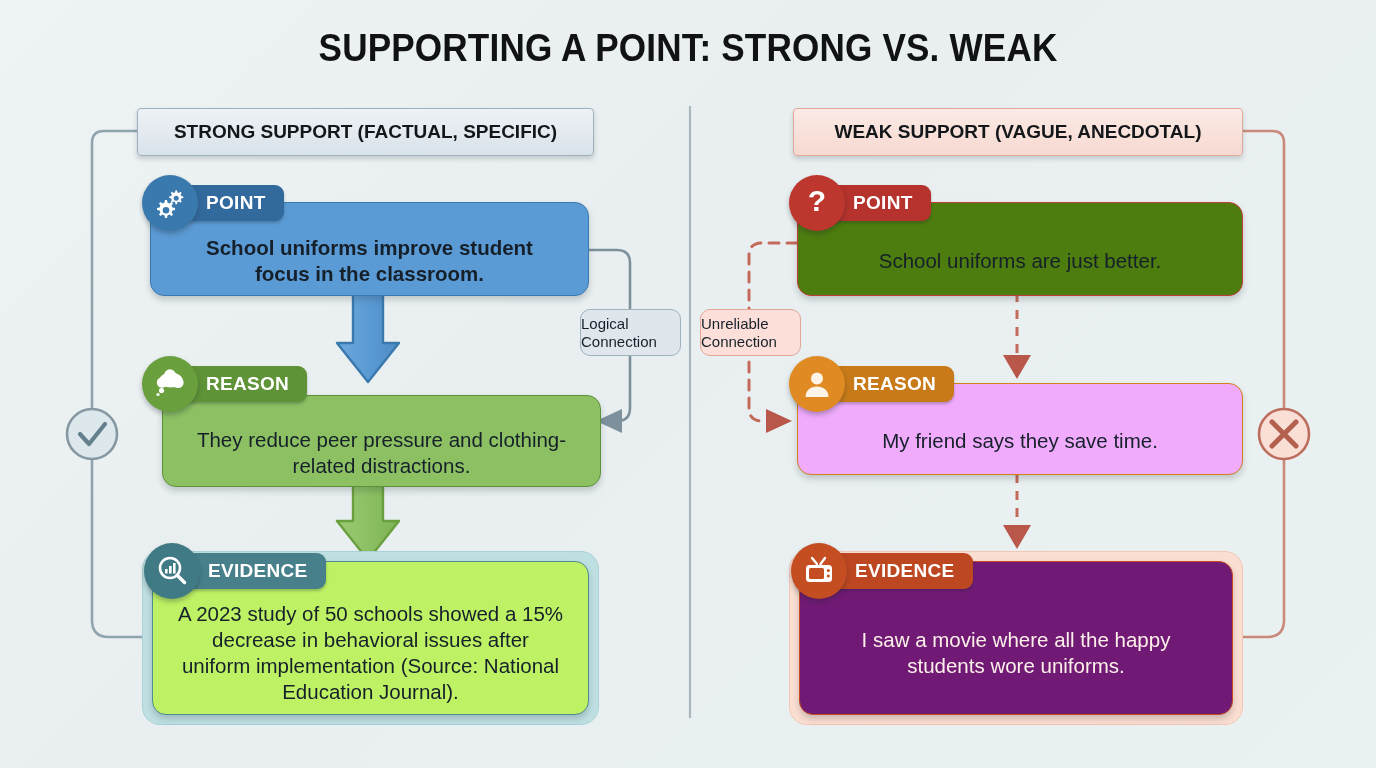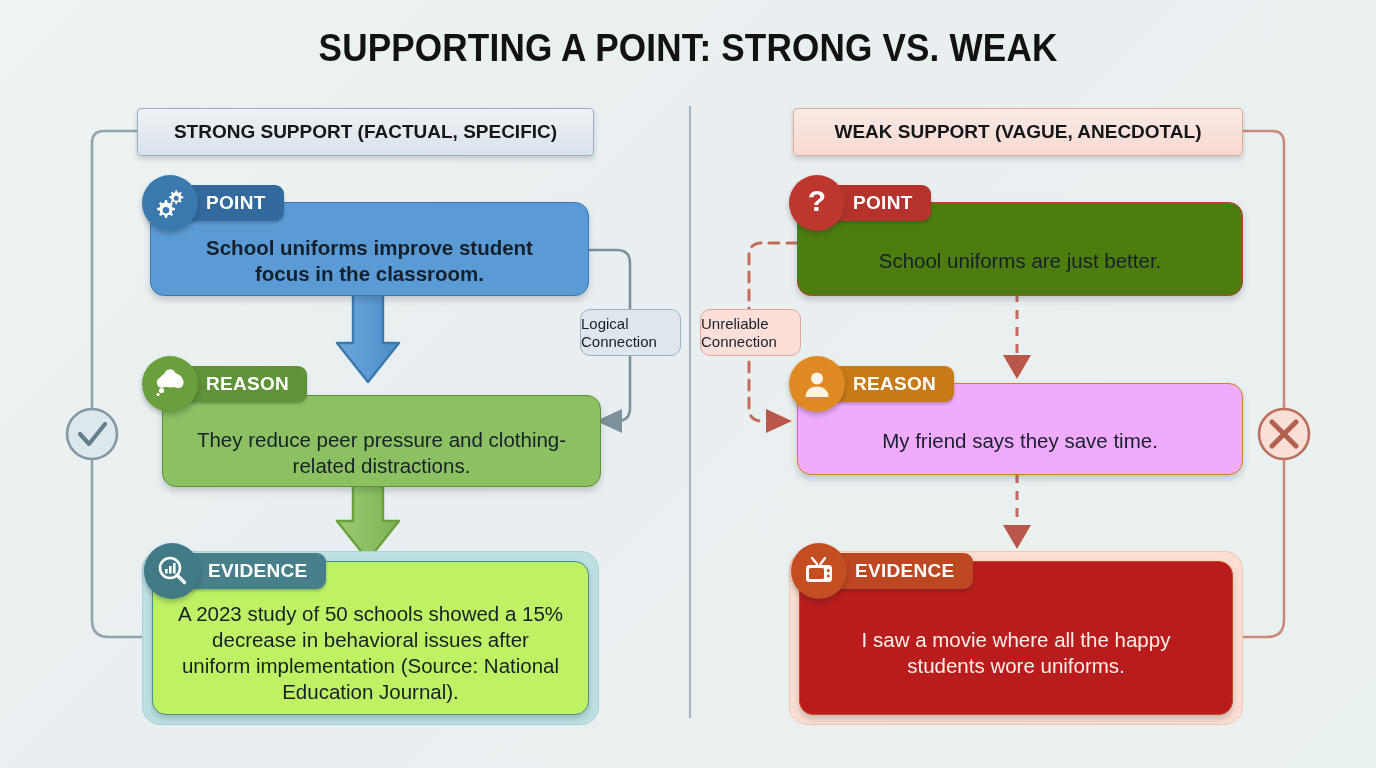--- a/index.html
+++ b/index.html
@@ -96,21 +96,21 @@
   .frame.left-f{background:#bfe0e2;border:1.5px solid #a8d2d5;}
   .frame.right-f{background:#fbded2;border:1.5px solid #f4c6b5;}
 
   
   .c-rpoint  {background:#4d7c0f;border:1.5px solid #c03f38;}
   .t-rpoint  {background:#b5332c;}
   .b-rpoint  {background:#bd372f;}
   .c-rreason {background:#f0abfc;border:1.5px solid #d4801c;}
   .t-rreason {background:#c87a18;}
   .b-rreason {background:#e08a23;}
-  .c-revid   {background:#b91c1c;border:1.5px solid #c74a22;}
+  .c-revid   {background:#701a75;border:1.5px solid #c74a22;}
   .t-revid   {background:#bd4720;}
   .b-revid   {background:#c44d22;}
 
   .dark-text{color:#16202a;}
   .light-text{color:#fdf0e9;}
 
   
   .conn{
     position:absolute;border-radius:10px;
     display:flex;flex-direction:column;align-items:flex-start;justify-content:center;

